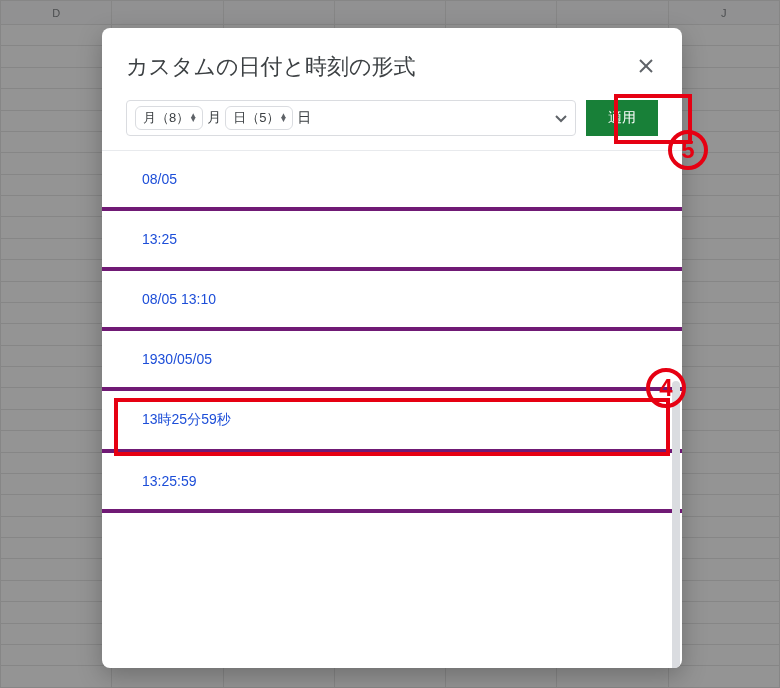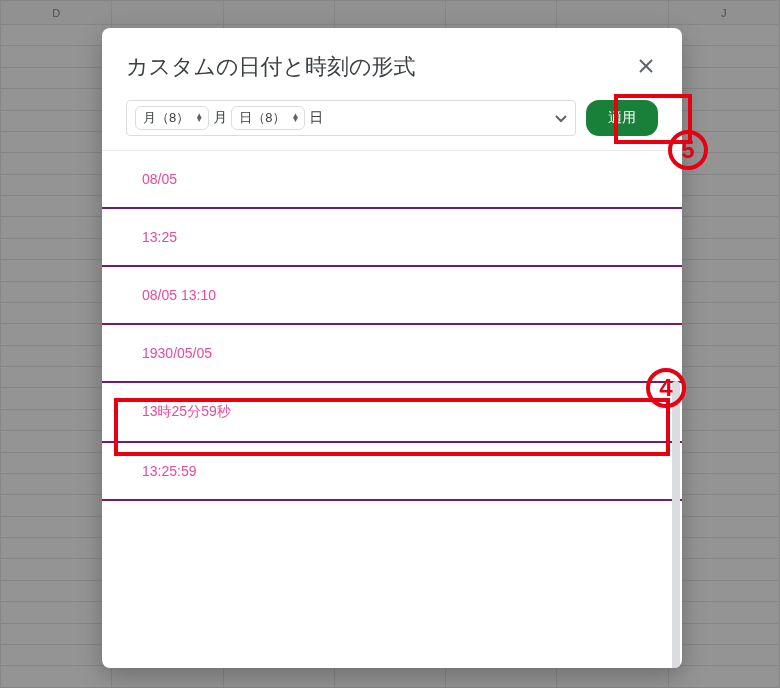--- a/index.html
+++ b/index.html
@@ -99,21 +99,20 @@
     color: #3c4043;
     font-size: 14px;
     position: relative;
   }
   .token {
     border: 1px solid #dadce0;
     border-radius: 6px;
     padding: 2px 5px 2px 7px;
     display: inline-flex;
     align-items: center;
-    gap: 6px;
     font-size: 13px;
     background: #fff;
   }
   .token-caret {
     display: inline-flex;
     flex-direction: column;
     line-height: 4px;
     font-size: 8px;
     color: #5f6368;
   }
@@ -128,37 +127,37 @@
   }
   .main-caret svg { width: 12px; height: 8px; }
   .main-caret svg polyline { fill:none; stroke:#5f6368; stroke-width:2; }
 
   .apply-btn {
     height: 36px;
     padding: 0 22px;
     background: #188038;
     color: #fff;
     border: none;
-    border-radius: 13px;
+    border-radius: 0;
     font-size: 14px;
     cursor: pointer;
   }
 
   .list {
     flex: 1;
     overflow-y: auto;
     border-top: 1px solid #e8eaed;
     position: relative;
   }
   .list-inner { }
   .list-item {
     padding: 20px 16px 20px 40px;
     font-size: 14px;
-    color: #ec4899;
-    border-bottom: 2px solid #701a75;
+    color: #1d4ed8;
+    border-bottom: 4px solid #701a75;
     cursor: pointer;
     position: relative;
   }
 
   
   .scrollbar-thumb {
     position: absolute;
     right: 2px;
     top: 230px;
     width: 8px;
@@ -508,21 +507,21 @@
     <div class="format-input">
       <span class="token">
         <span>月（8）</span>
         <span class="token-caret">
           <span>▲</span>
             <span>▼</span>
         </span>
       </span>
       <span class="sep">月</span>
       <span class="token">
-        <span>日（8）</span>
+        <span>日（5）</span>
         <span class="token-caret">
           <span>▲</span>
             <span>▼</span>
         </span>
       </span>
       <span class="sep">日</span>
       <span class="main-caret">
         <svg viewBox="0 0 12 8">
             <polyline points="1,1 6,6 11,1"></polyline>
           </svg>

